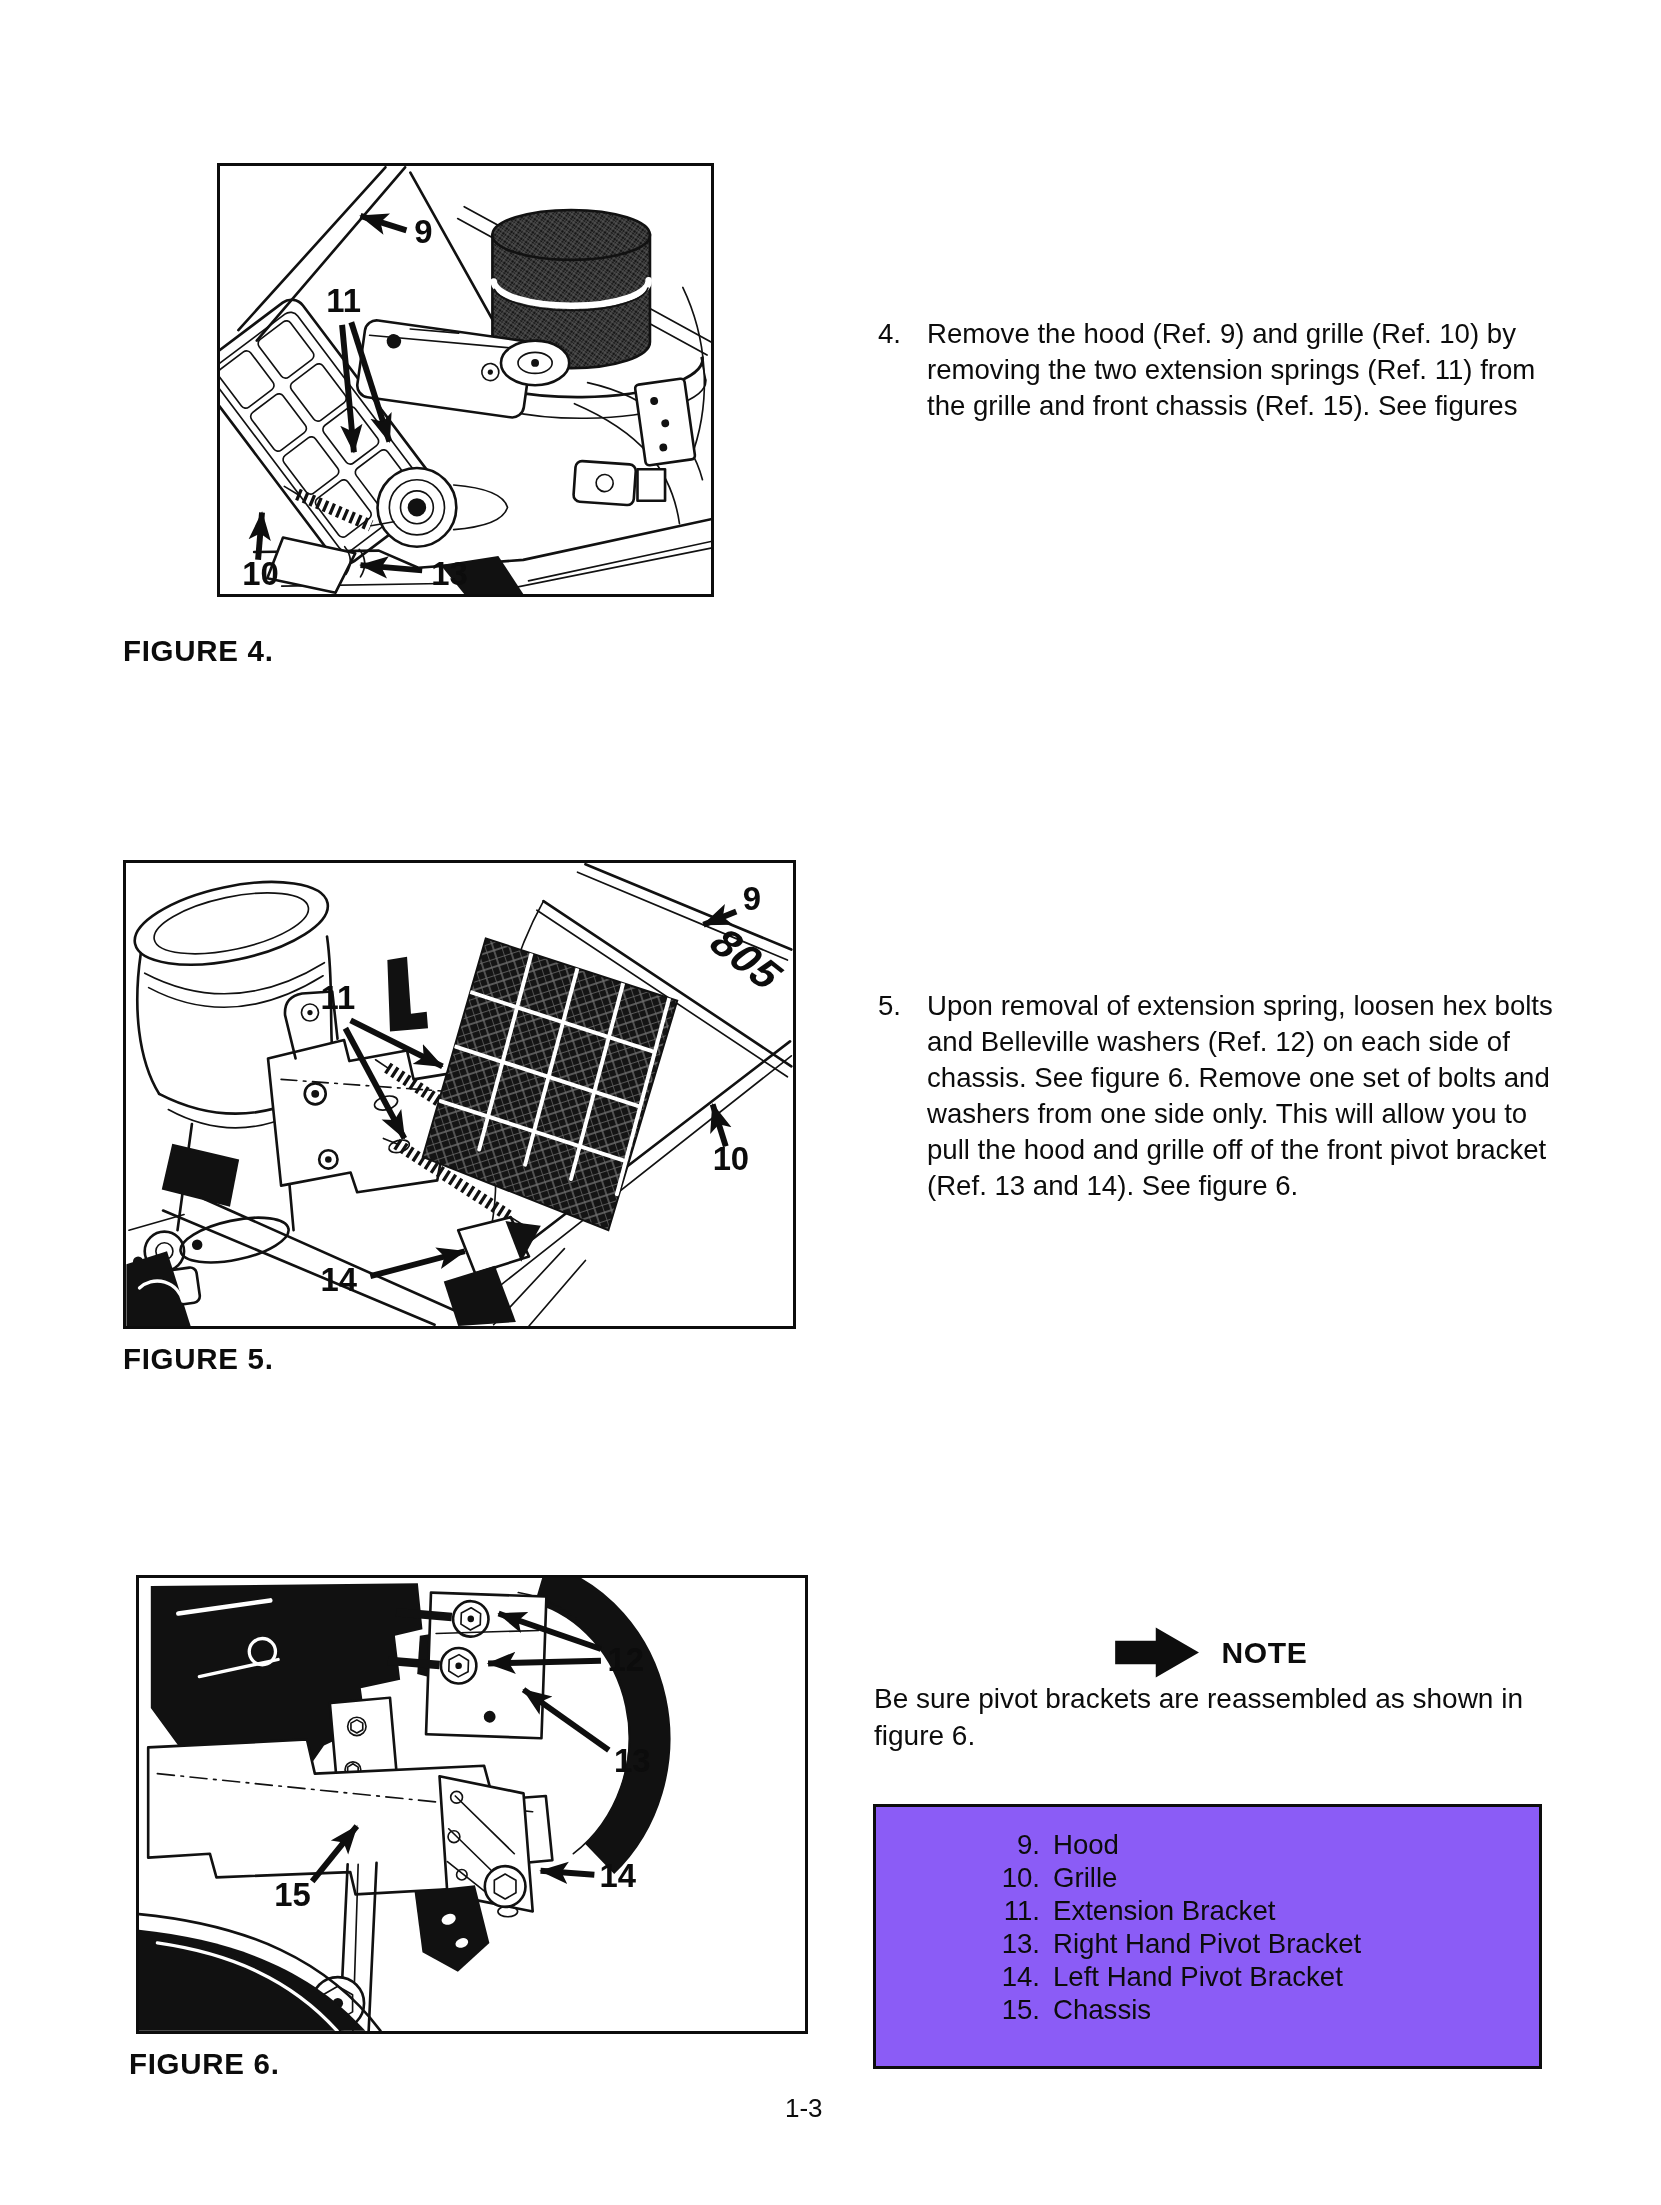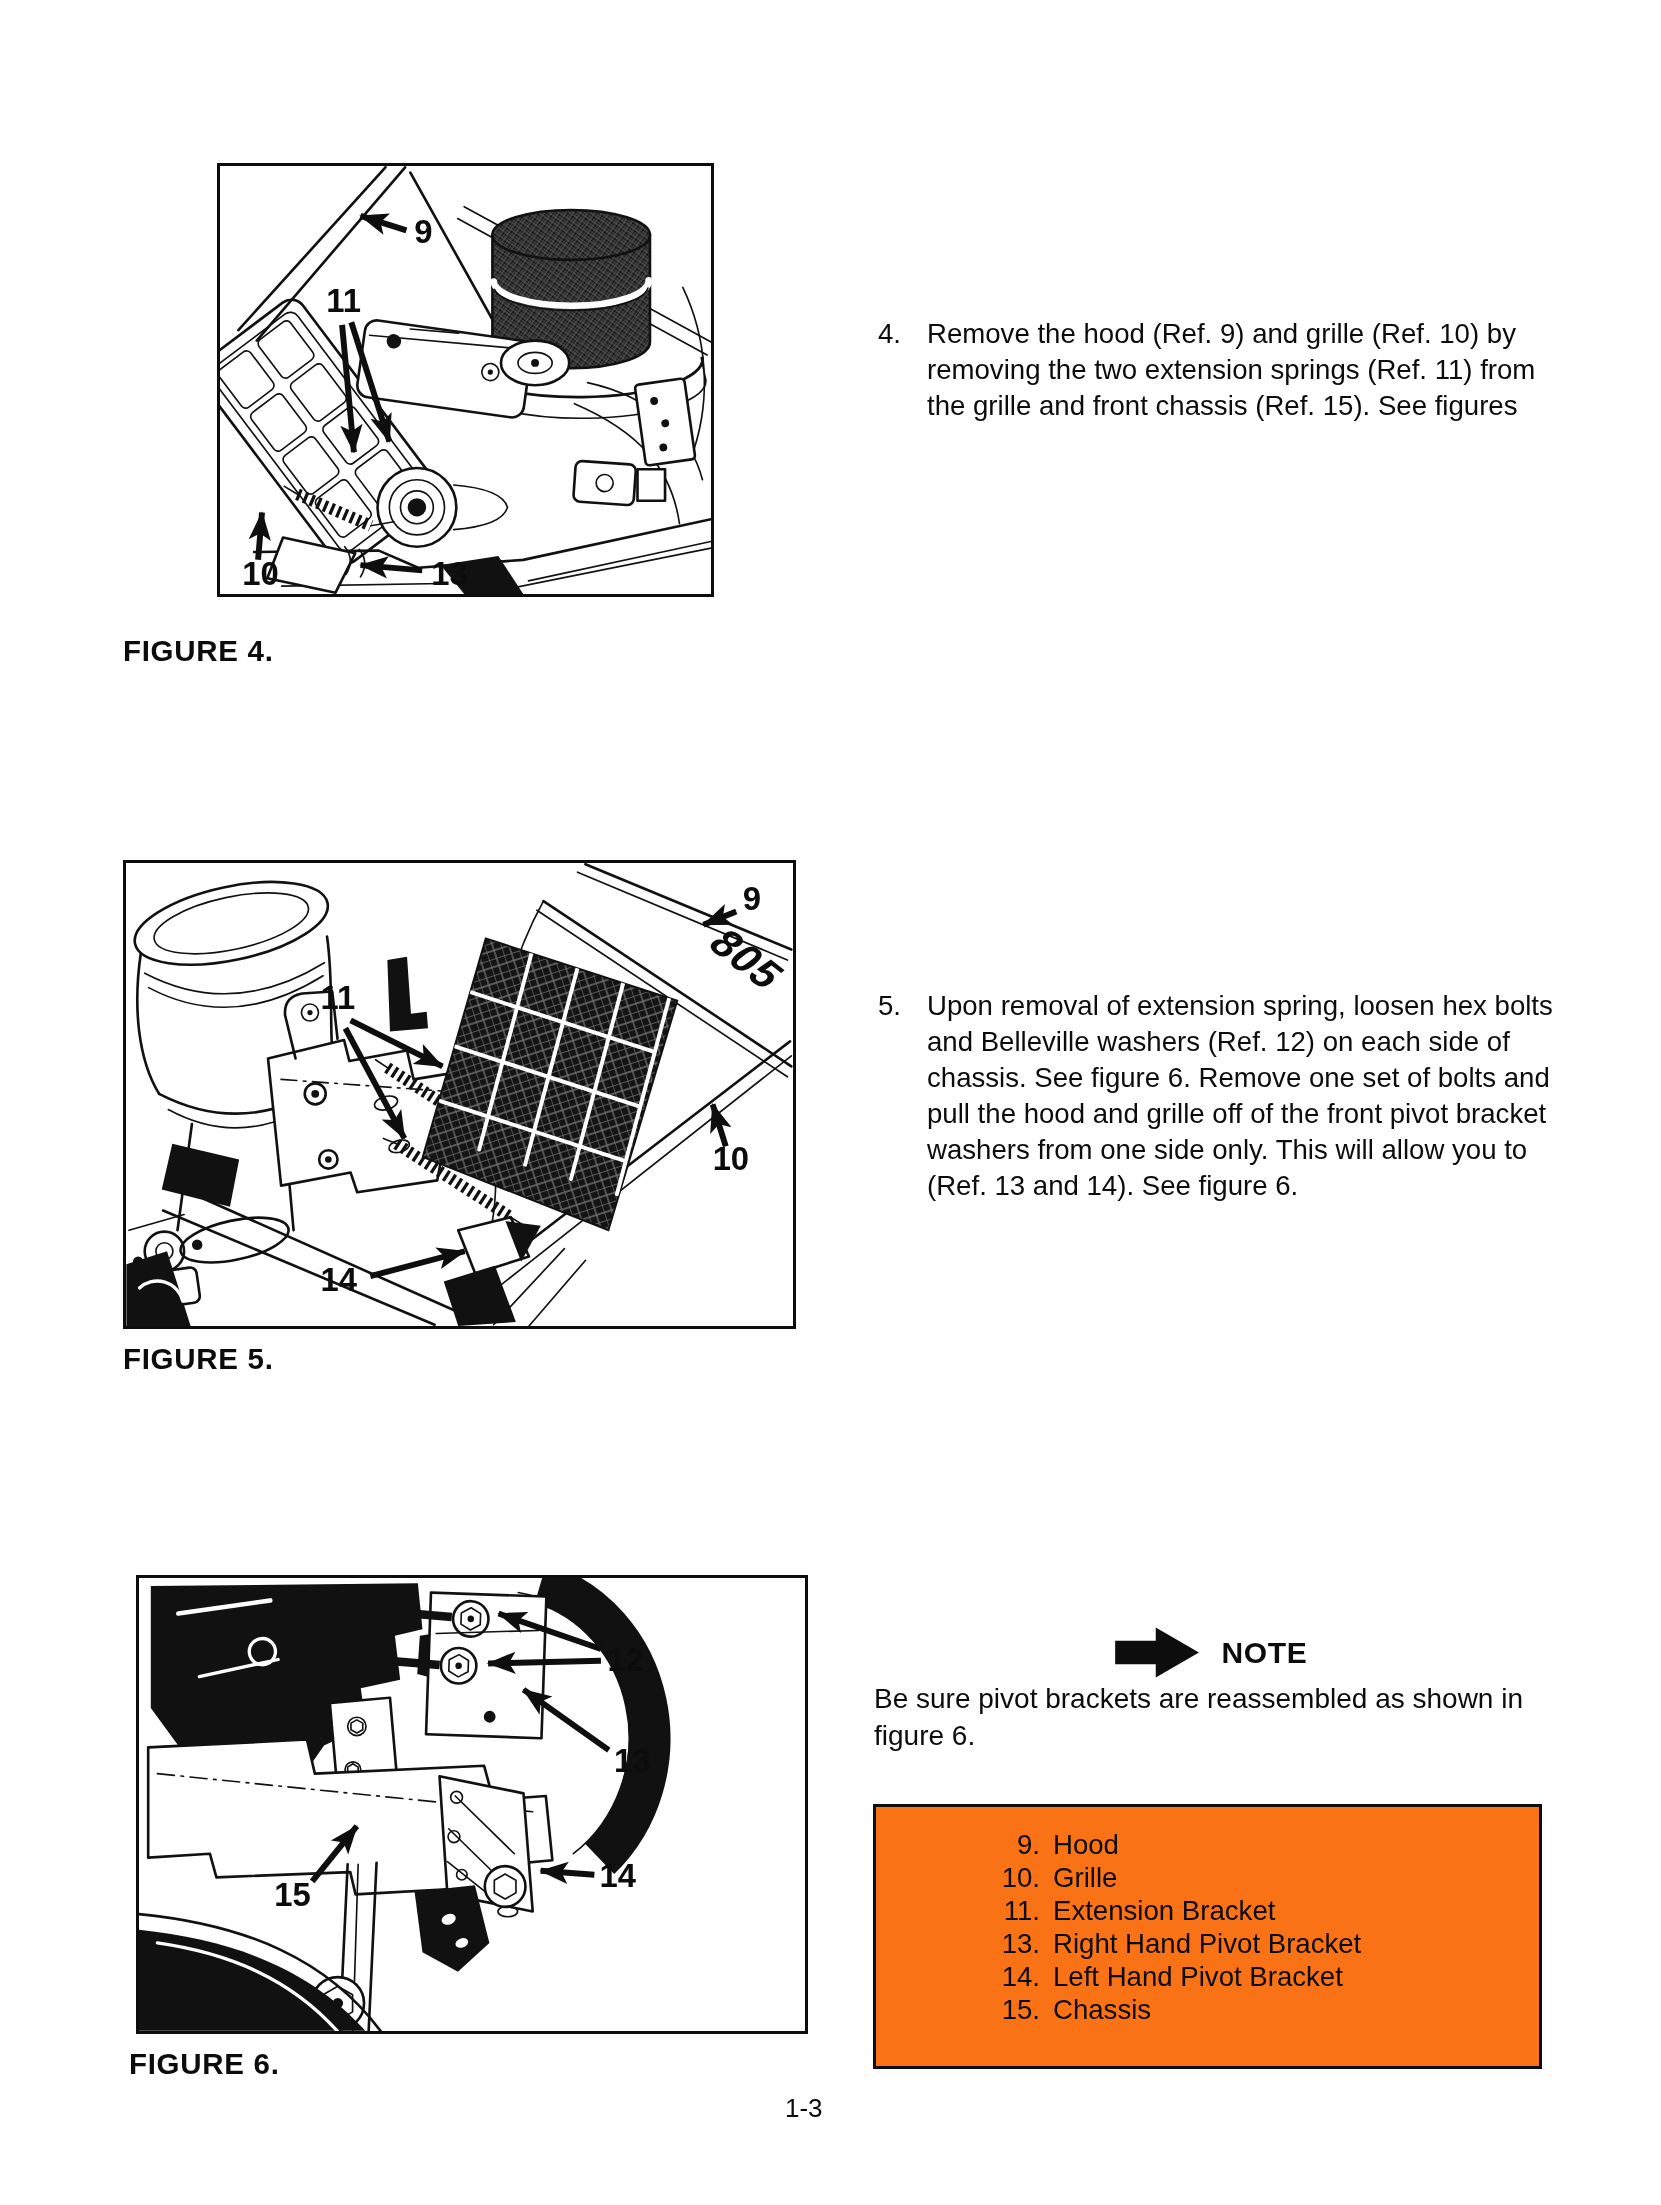--- a/index.html
+++ b/index.html
@@ -11,21 +11,21 @@
   .fig { position:absolute; border:3.9px solid #0d0d0d; background:#fff; }
   .caption { position:absolute; font-weight:700; font-size:29.5px; letter-spacing:0.7px; white-space:nowrap; }
   .step { position:absolute; font-size:27.6px; line-height:36px; }
   .step .line { white-space:nowrap; }
   .step .indent { padding-left:49px; }
   .step .num { display:inline-block; width:49px; }
   .noteblock { position:absolute; display:flex; align-items:center; }
   .notetitle { font-weight:700; font-size:30px; letter-spacing:0.7px; margin-left:14.4px; }
   .notetext { position:absolute; font-size:28px; line-height:37px; }
   .notetext .line { white-space:nowrap; }
-  .legend { position:absolute; border:3.9px solid #0d0d0d; background:#f97316; box-sizing:border-box; padding-top:21px; }
+  .legend { position:absolute; border:3.9px solid #0d0d0d; background:#8b5cf6; box-sizing:border-box; padding-top:21px; }
   .lrow { line-height:33px; font-size:27.6px; white-space:nowrap; }
   .lnum { display:inline-block; width:164px; text-align:right; }
   .llab { margin-left:13px; }
   .pagenum { position:absolute; font-size:26px; }
   
   svg { display:block; }
   .ln  { stroke:#111; stroke-width:4; fill:none; stroke-linecap:round; stroke-linejoin:round; }
   .ln2 { stroke:#111; stroke-width:2.5; fill:none; stroke-linecap:round; stroke-linejoin:round; }
   .fw  { fill:#fff; stroke:#111; stroke-width:4; stroke-linejoin:round; }
   .fb  { fill:#111; stroke:none; }
@@ -259,22 +259,22 @@
         <text class="cl" x="296" y="652">14</text>
       </g>
     </svg>
   </div>
   <div class="caption" style="left:123px; top:1342px;">FIGURE 5.</div>
 
   <div class="step" style="left:878px; top:988px;">
     <div class="line"><span class="num">5.</span><span>Upon removal of extension spring, loosen hex bolts</span></div>
     <div class="line indent">and Belleville washers (Ref. 12) on each side of</div>
     <div class="line indent">chassis. See figure 6. Remove one set of bolts and</div>
+    <div class="line indent">washers from one side only. This will allow you to</div>
     <div class="line indent">pull the hood and grille off of the front pivot bracket</div>
-    <div class="line indent">washers from one side only. This will allow you to</div>
     <div class="line indent">(Ref. 13 and 14). See figure 6.</div>
   </div>
 
   <div class="fig" style="left:136px; top:1575px; width:666px; height:453px;">
     <svg width="666" height="453" viewBox="0 0 1015 690">
       <defs>
         <marker id="a6" markerUnits="userSpaceOnUse" markerWidth="46" markerHeight="38" refX="42" refY="19" orient="auto">
           <path d="M0,2 L44,19 L0,36 L10,19 Z" fill="#0e0e0e"></path>
         </marker>
       </defs>

